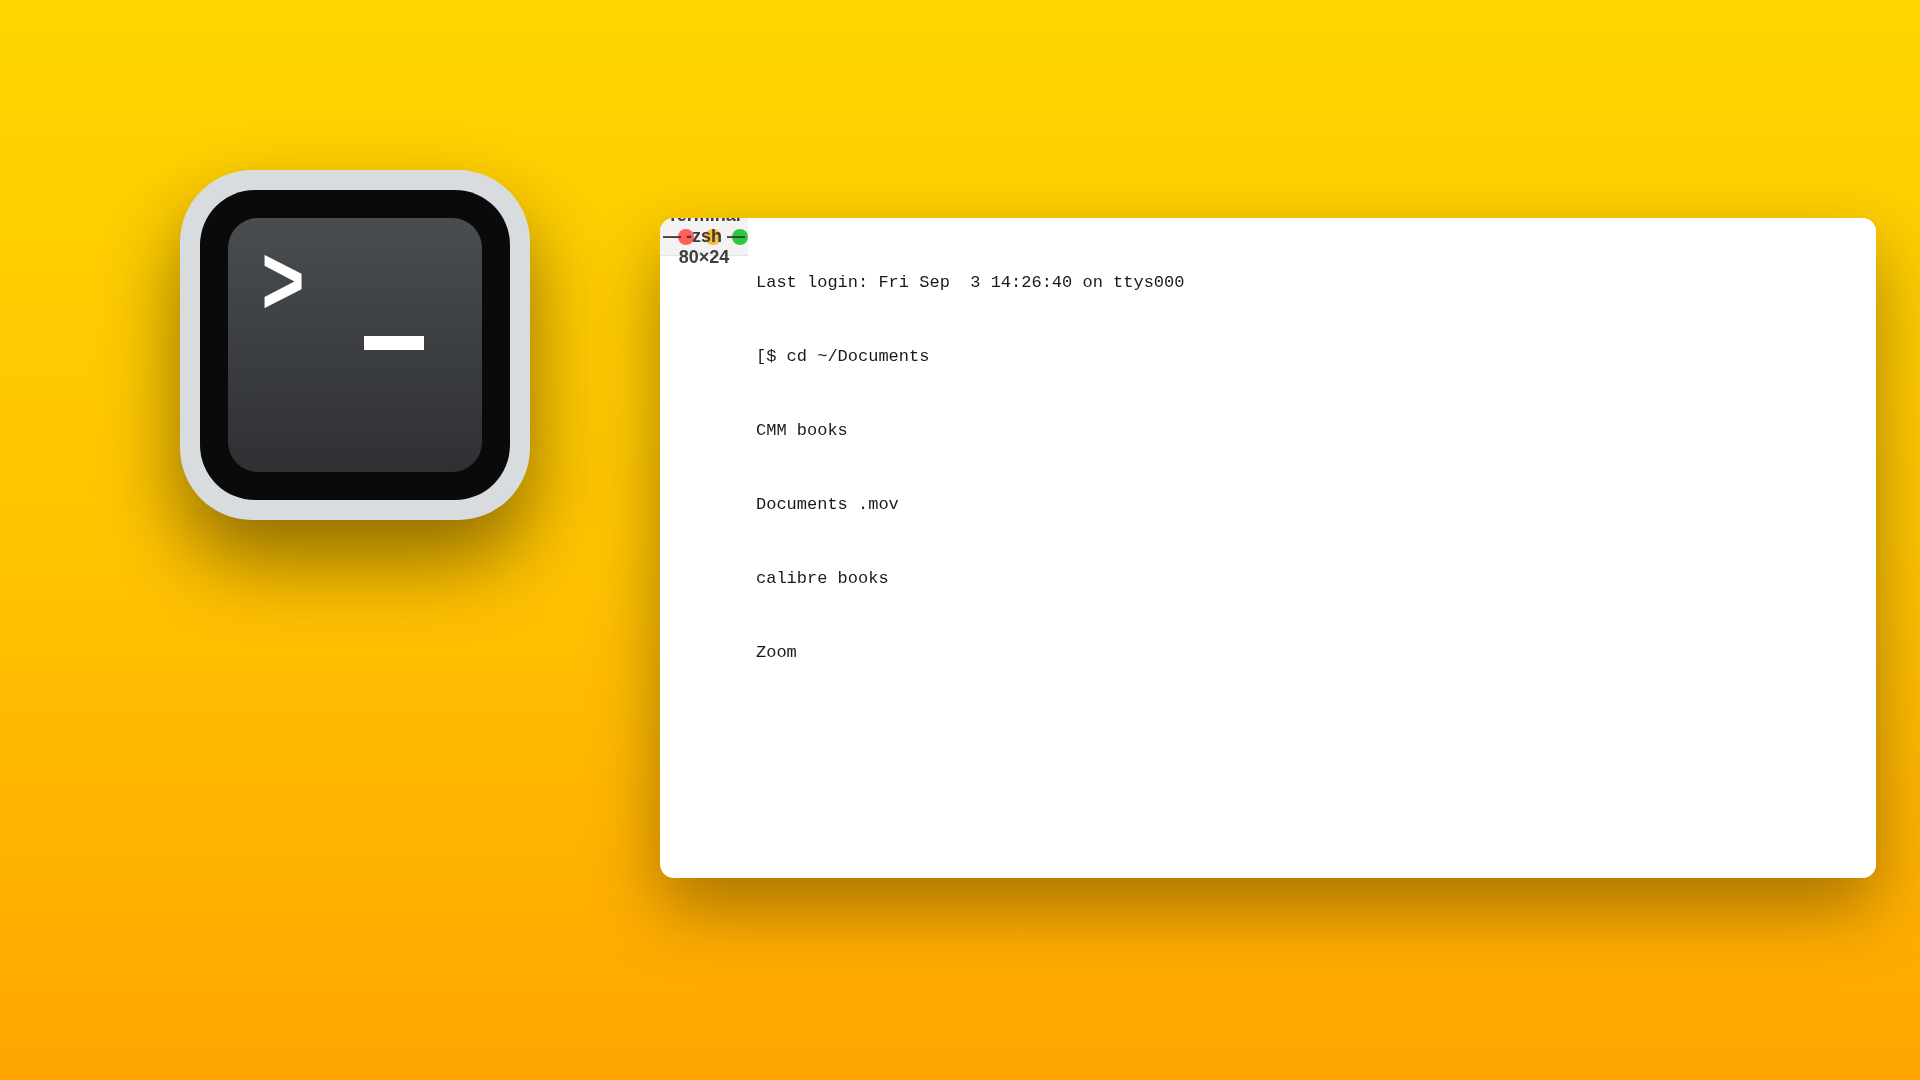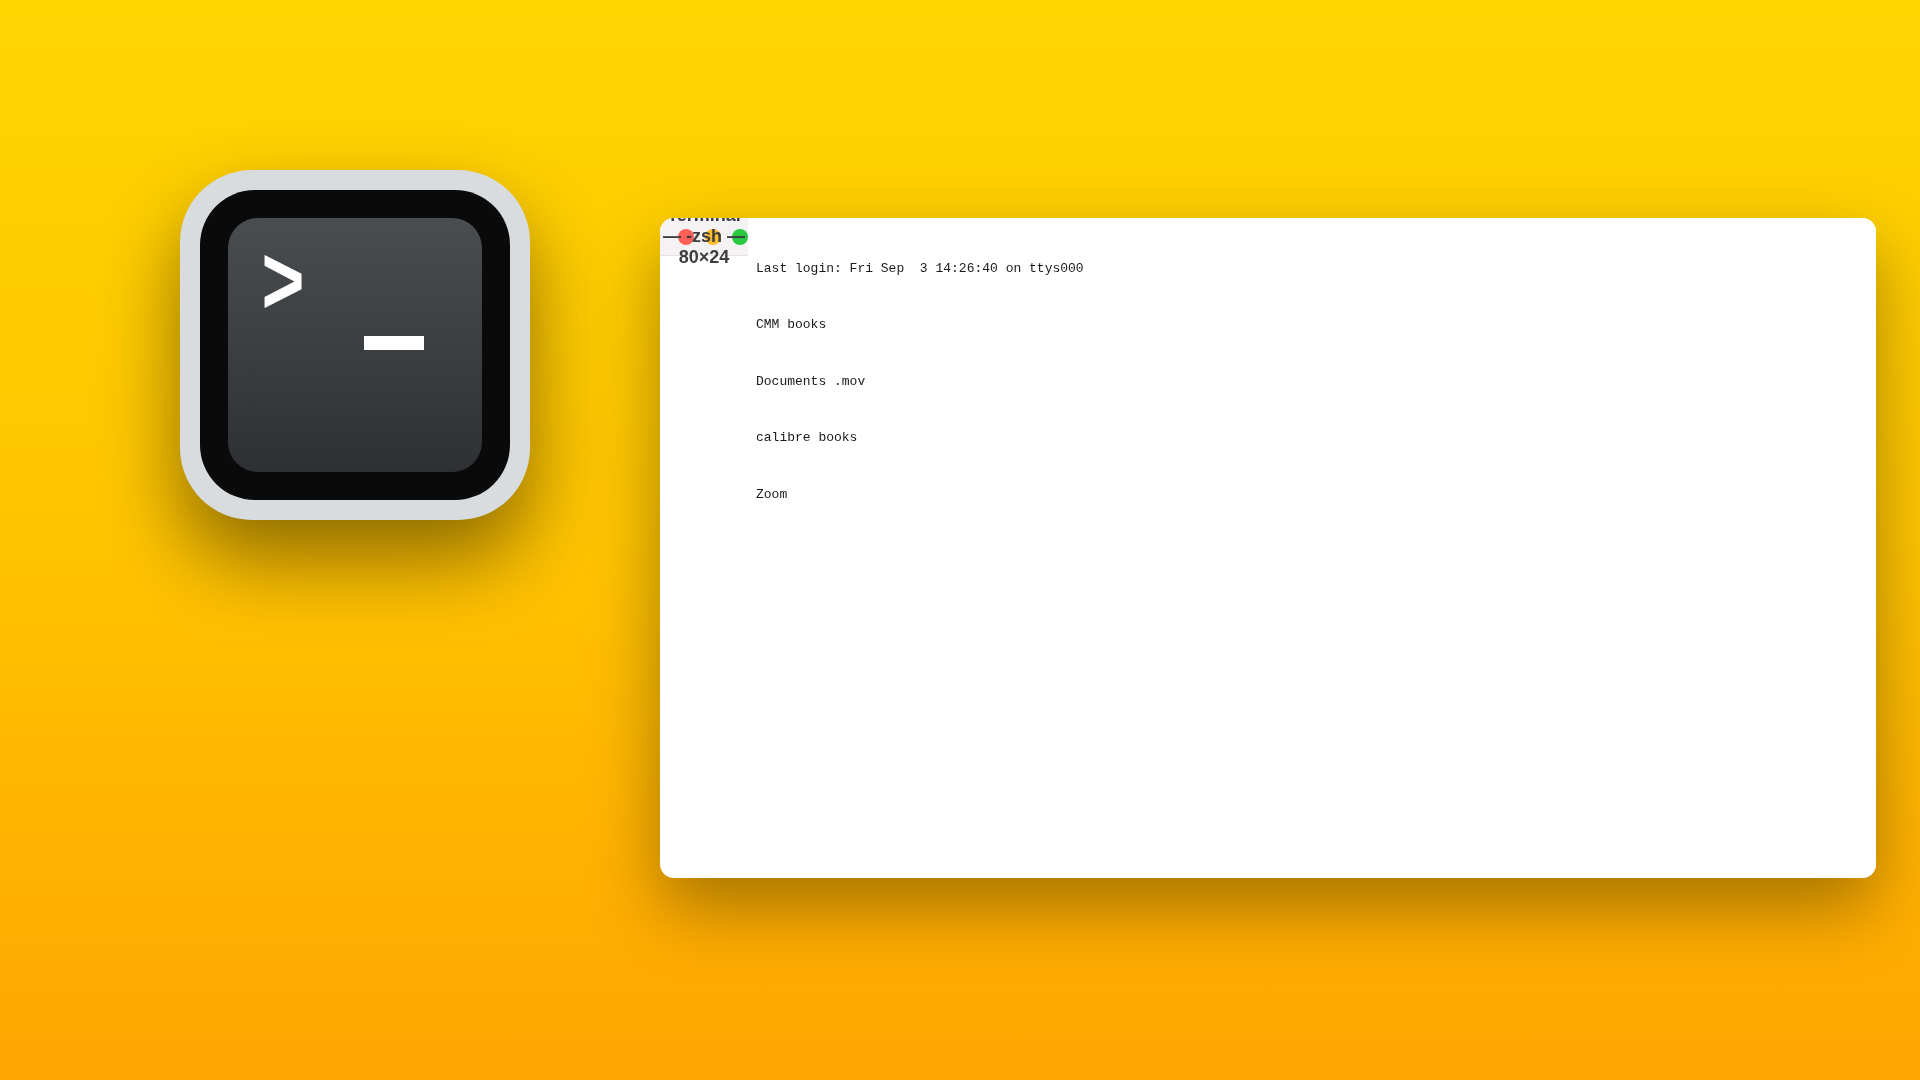--- a/index.html
+++ b/index.html
@@ -122,21 +122,21 @@
       font-weight: 600;
       color: #3d3d3d;
       pointer-events: none;
     }
 
     .terminal-body {
       flex: 1;
       background: #ffffff;
       padding: 4px 8px;
       font-family: "Menlo", "Monaco", "Courier New", monospace;
-      font-size: 13px;
+      font-size: 17px;
       line-height: 1.45;
       color: #1a1a1a;
       white-space: pre;
     }
 
     .term-line {
       display: block;
     }
   </style>
 </head>
@@ -157,19 +157,20 @@
   <div class="titlebar">
     <div class="traffic-lights">
       <div class="traffic-light close"></div>
       <div class="traffic-light minimize"></div>
       <div class="traffic-light maximize"></div>
     </div>
     <div class="window-title">Terminal — -zsh — 80×24</div>
   </div>
   <div class="terminal-body">
     <span class="term-line">Last login: Fri Sep  3 14:26:40 on ttys000</span>
+    <span class="term-line">[$ cd ~/Documents</span>
     <span class="term-line">CMM books</span>
     <span class="term-line">Documents .mov</span>
     <span class="term-line">calibre books</span>
     <span class="term-line">Zoom</span>
     
   </div>
 </div>
 
 </body></html>

